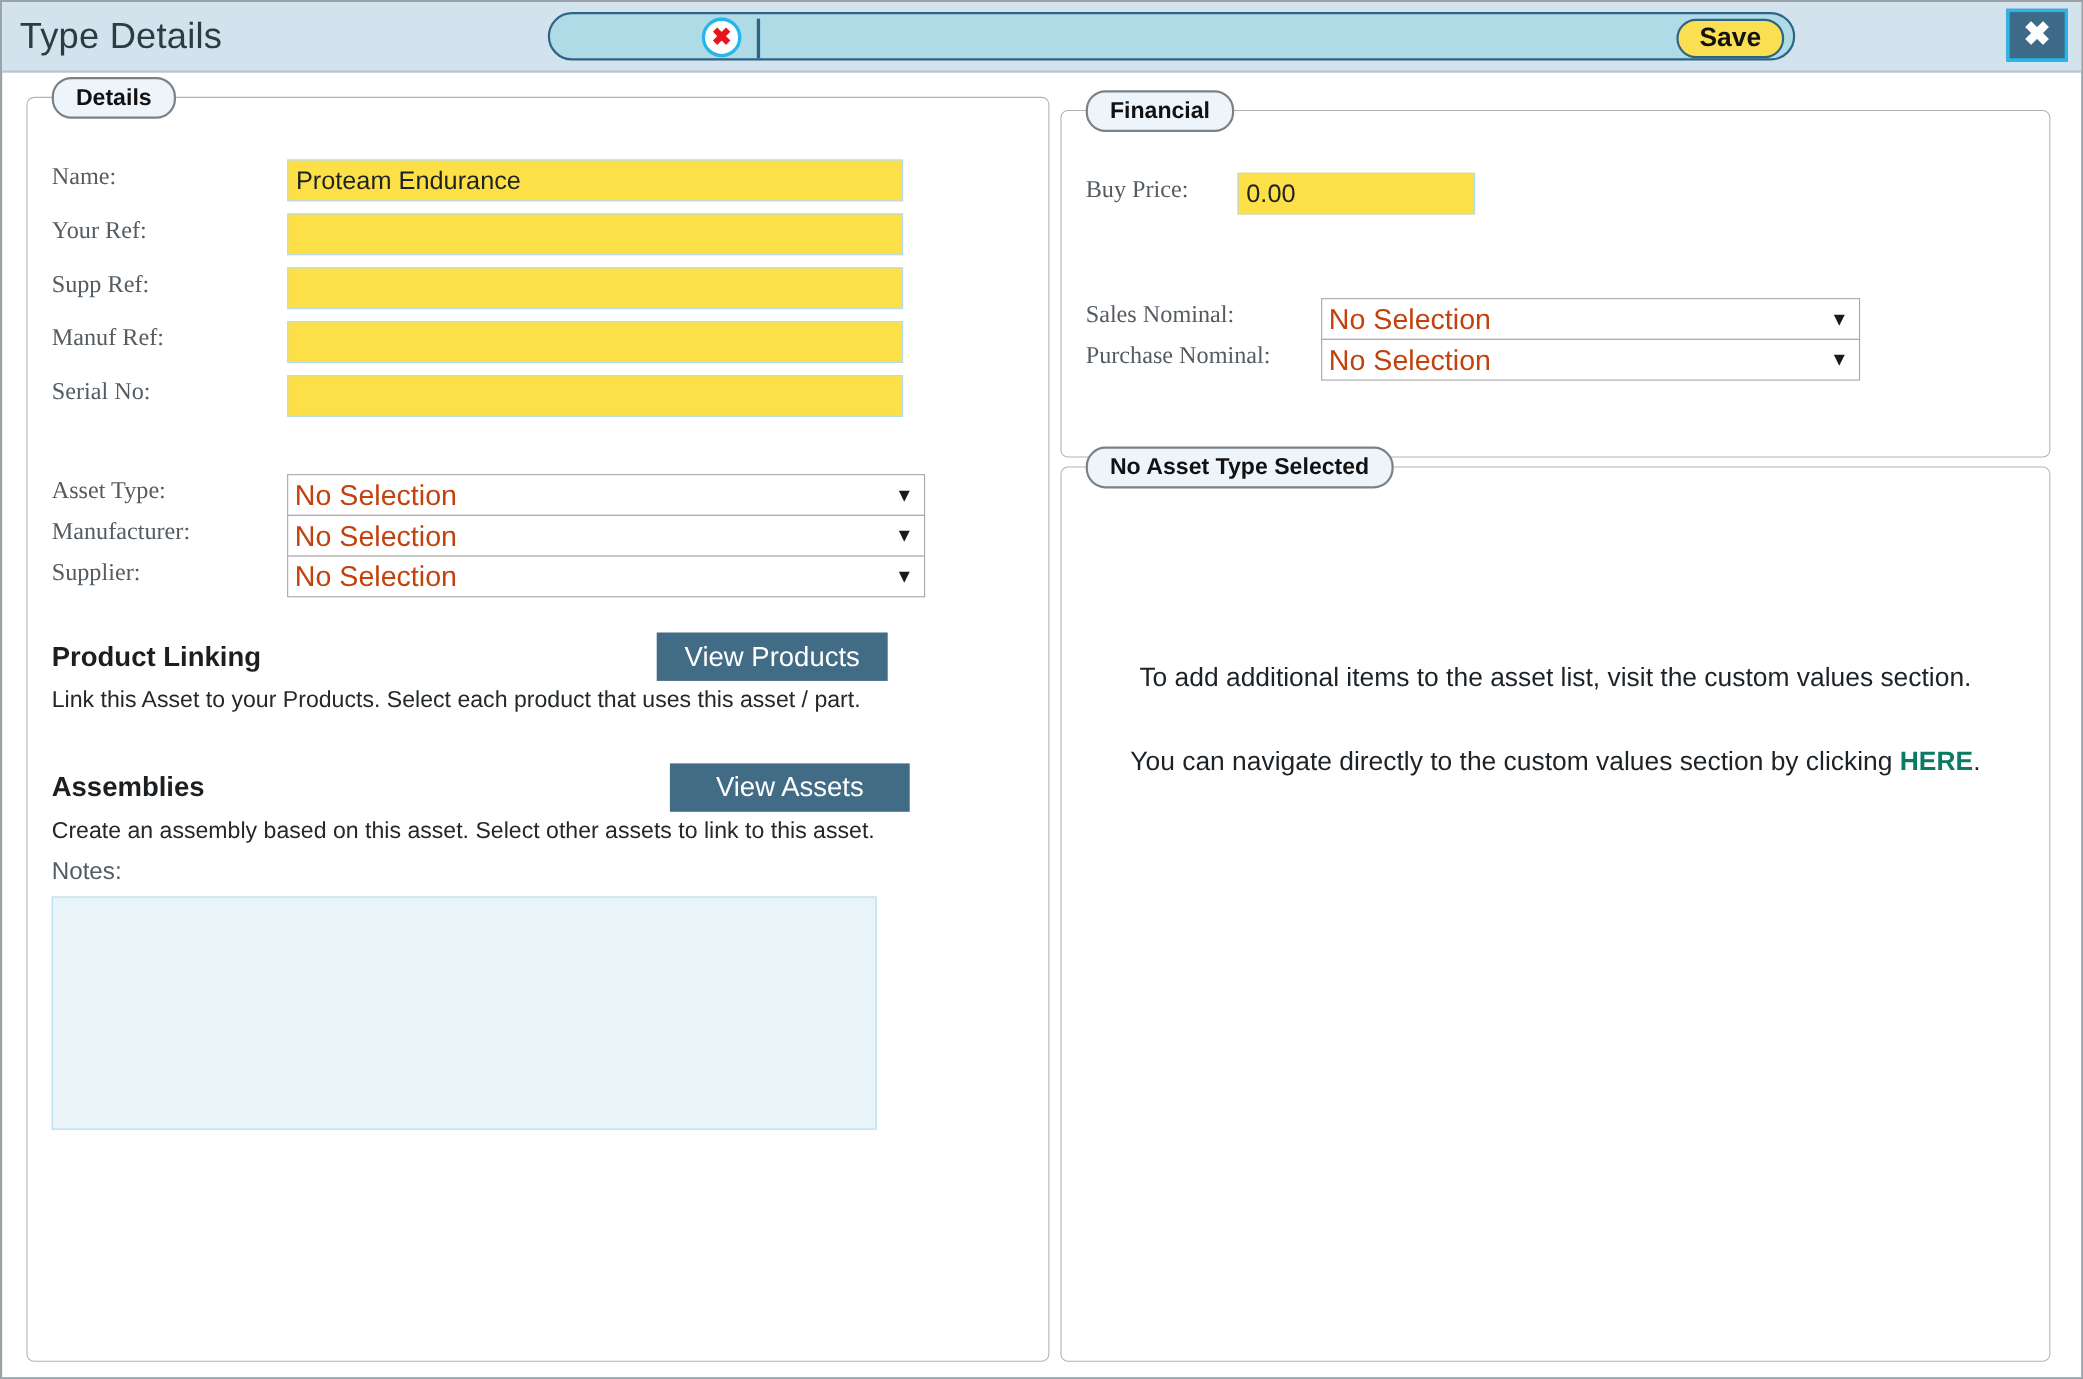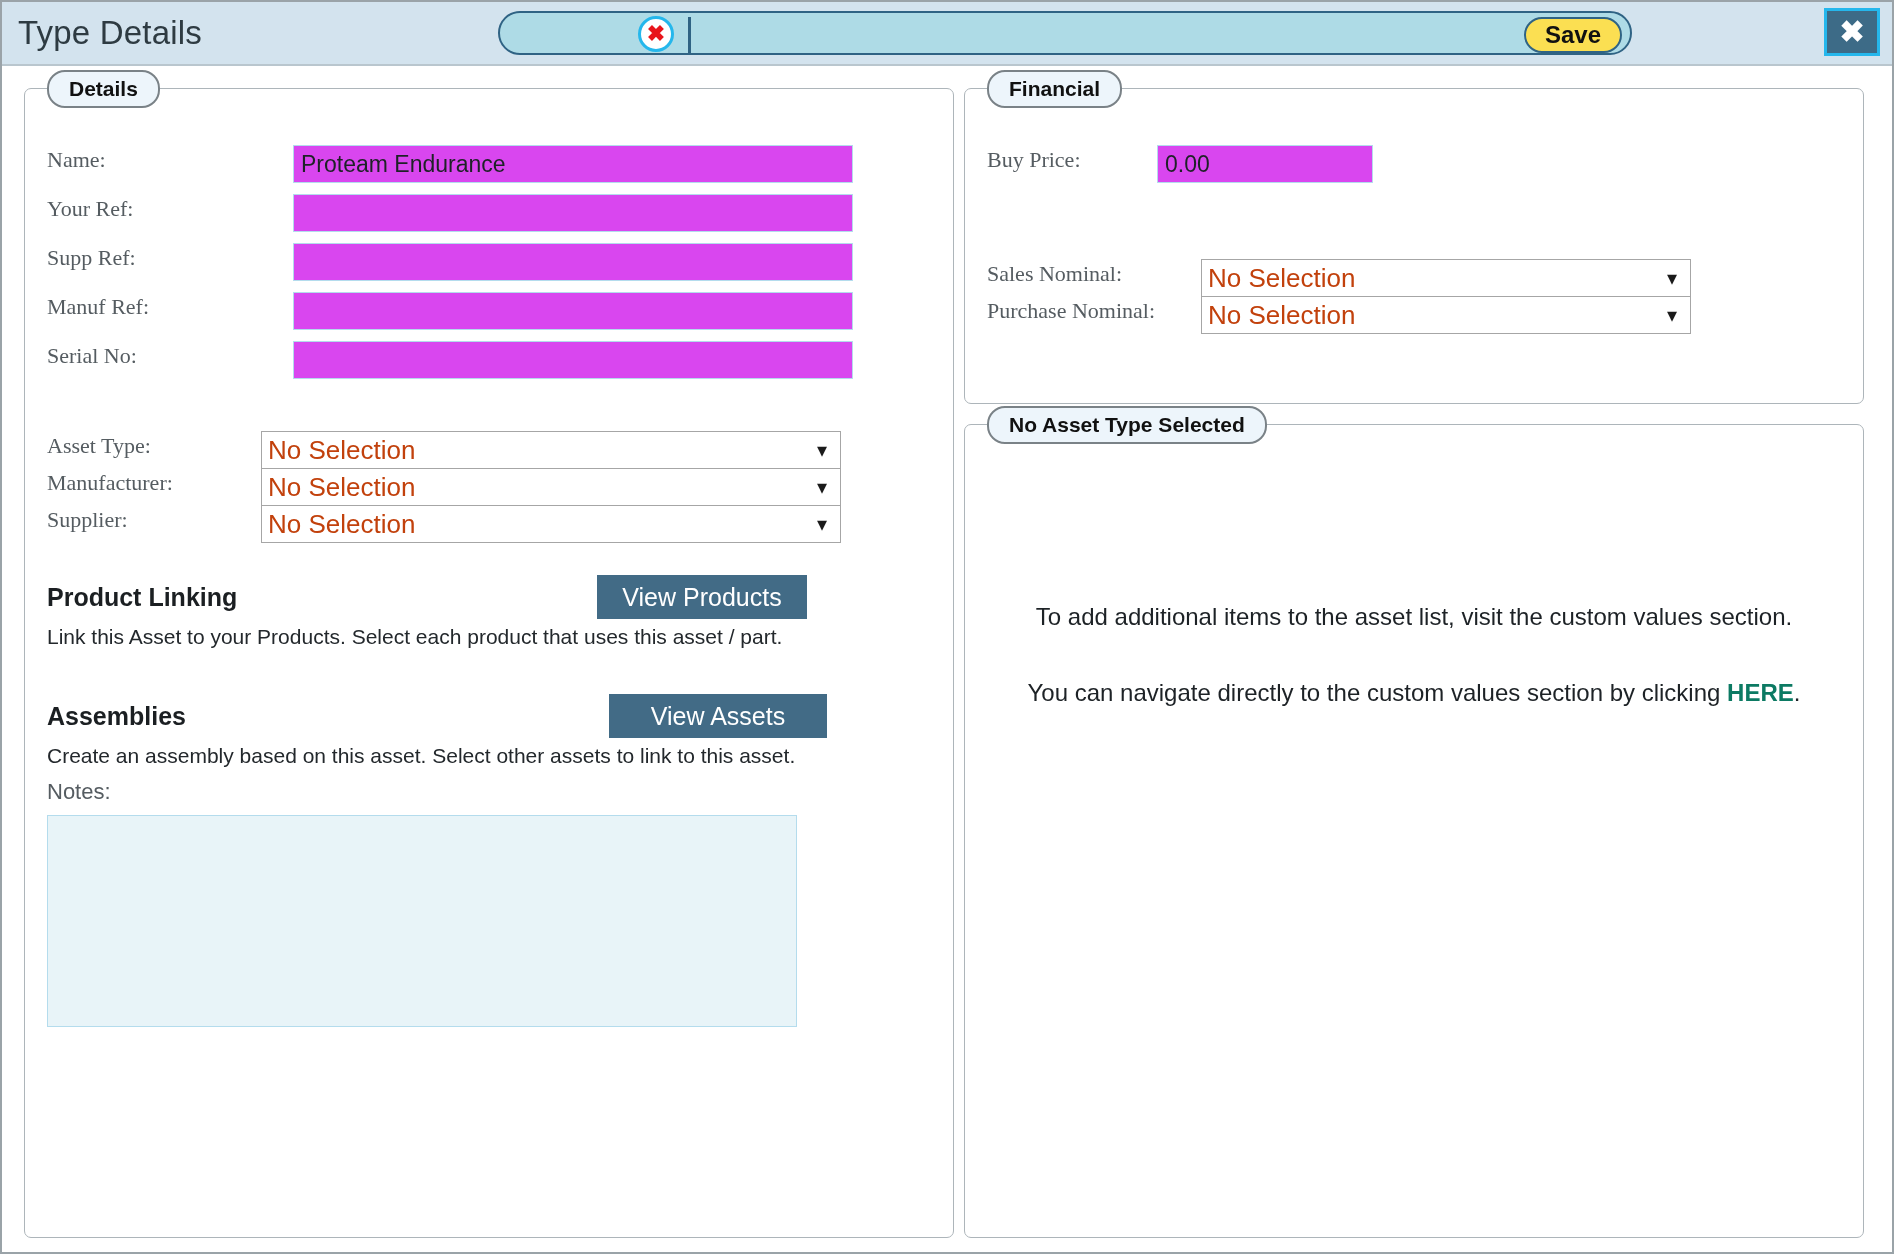--- a/index.html
+++ b/index.html
@@ -145,47 +145,46 @@
     background: #edf5fb;
     color: #111;
     font-size: 21px;
     font-weight: bold;
     display: flex;
     align-items: center;
     white-space: nowrap;
   }
 
   #details-panel  { left: 22px;  top: 86px;  width: 930px;  height: 1150px; }
-  #financial-panel{ left: 962px; top: 86px;  width: 900px;  height: 316px; }
+  #financial-panel{ left: 962px; top: 98px;  width: 900px;  height: 316px; }
   #assettype-panel{ left: 962px; top: 422px; width: 900px;  height: 814px; }
 
   
   .row {
     position: absolute;
     display: flex;
     align-items: center;
     font-family: Liberation Serif, serif;
   }
   .field-label {
     font-size: 22px;
     color: #555c61;
     text-align: right;
     white-space: nowrap;
     padding-right: 10px;
   }
   .text-input {
     box-sizing: border-box;
-    background: #d946ef;
+    background: #fde047;
     border: 1px solid #b4dced;
     font-family: "Liberation Sans", sans-serif;
     font-size: 23px;
     color: #1d2226;
     padding: 12px 7px;
     outline: none;
-    margin-left: 32px;
   }
   select.combo {
     box-sizing: border-box;
     background: #ffffff;
     border: 1.5px solid #a6a6a6;
     font-family: "Liberation Sans", sans-serif;
     font-size: 26px;
     color: #c2410c;
     padding: 0 6px;
     outline: none;

